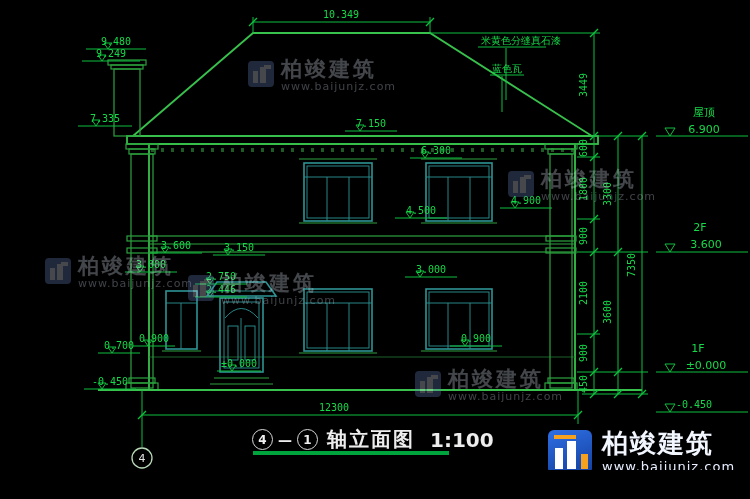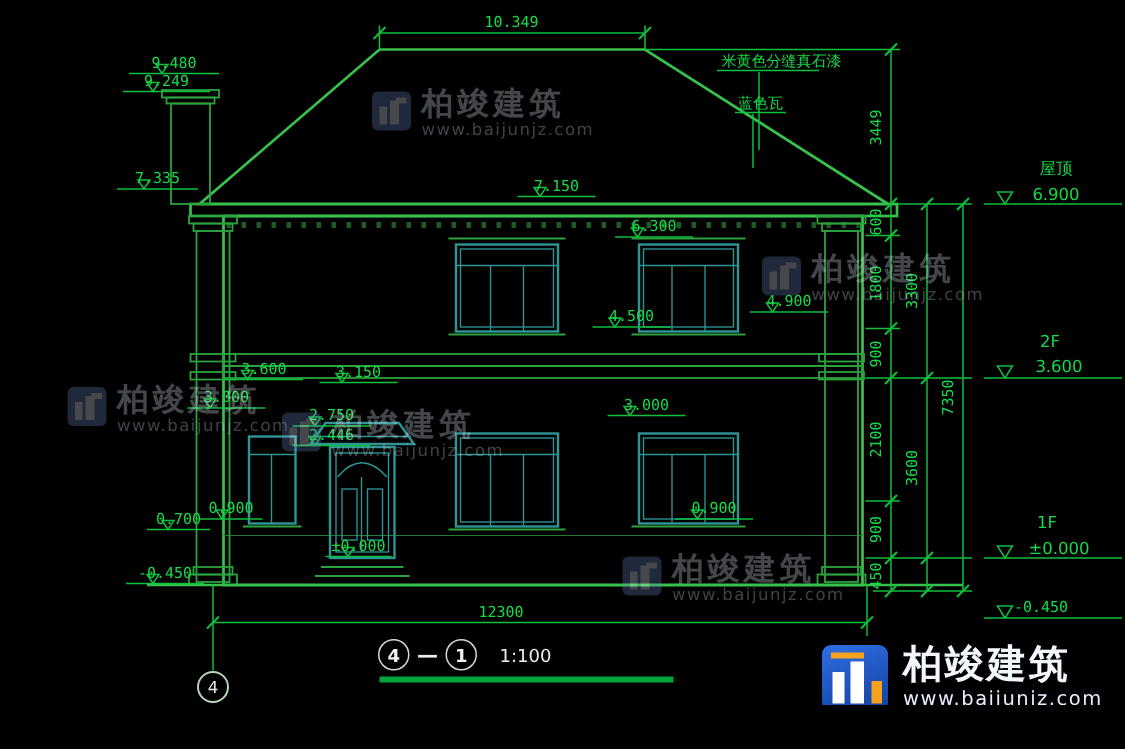--- a/index.html
+++ b/index.html
@@ -33,21 +33,21 @@
   .wm-url  { font-size:11px; color:#cfd8ea; letter-spacing:1px; }
 
   
   .title-block { position:absolute; left:252px; top:426px; display:flex; align-items:center;
                  gap:5px; color:#ededed; }
   .axis-circle { display:inline-flex; align-items:center; justify-content:center; width:19px;
                  height:19px; border:1.5px solid #d8d8d8; border-radius:50%; font-size:12px;
                  font-weight:bold; color:#efefef; }
   .title-dash { font-size:14px; font-weight:bold; }
   .title-name { font-size:20px; font-weight:bold; letter-spacing:2px; margin-left:4px; }
-  .title-scale { font-size:12px; font-weight:normal; margin-left:10px; }
+  .title-scale { font-size:20px; font-weight:bold; margin-left:10px; }
   .title-underline { position:absolute; left:253px; top:451px; width:196px; height:4px; background:#00a43c; }
 
   
   .logo { position:absolute; left:548px; top:430px; display:flex; align-items:center; gap:10px; }
   .logo-icon { width:44px; height:44px; border-radius:6px; position:relative; overflow:hidden;
                background:linear-gradient(160deg,#2f6fe4,#123f9e); flex:0 0 auto; }
   .logo-icon .t1 { position:absolute; left:7px;  bottom:5px; width:8px;  height:21px; background:#ffffff; }
   .logo-icon .t2 { position:absolute; left:19px; bottom:5px; width:9px;  height:28px; background:#ffffff; }
   .logo-icon .t3 { position:absolute; right:4px; bottom:5px; width:7px;  height:15px; background:#f6a21e; }
   .logo-icon .t4 { position:absolute; left:6px;  top:5px;   width:22px; height:4px;  background:#f6a21e; }
@@ -273,20 +273,21 @@
   <div>
         <div class="wm-name">柏竣建筑</div>
        <div class="wm-url">www.baijunjz.com</div>
       </div>
 </div>
 
 <div class="title-block">
   <span class="axis-circle">4</span>
   <span class="title-dash">—</span>
   <span class="axis-circle">1</span>
+  <span class="title-name">轴立面图</span>
   <span class="title-scale">1:100</span>
 </div>
 <div class="title-underline"></div>
 
 <div class="logo">
   <div class="logo-icon">
     <div class="t4"></div>
         <div class="t1"></div>
         <div class="t2"></div>
         <div class="t3"></div>

